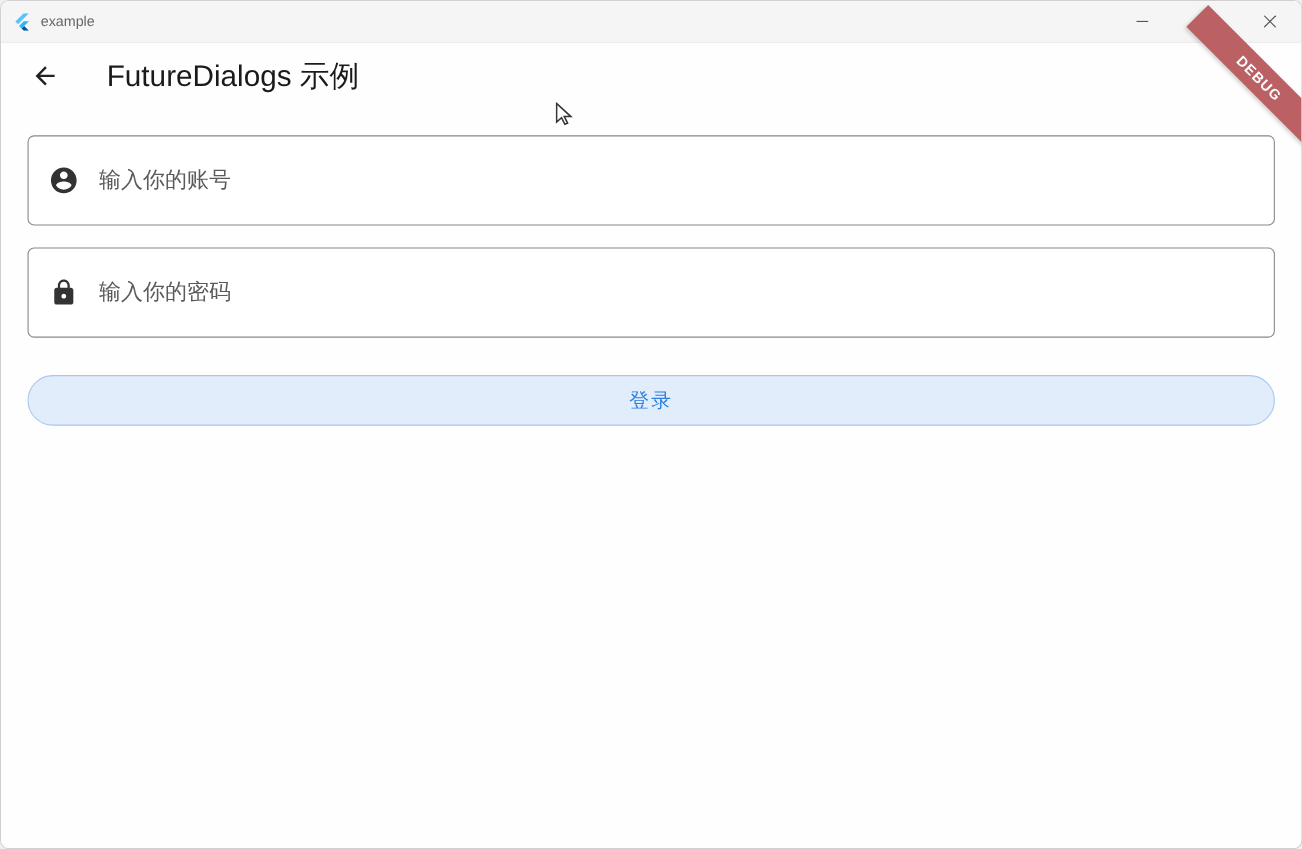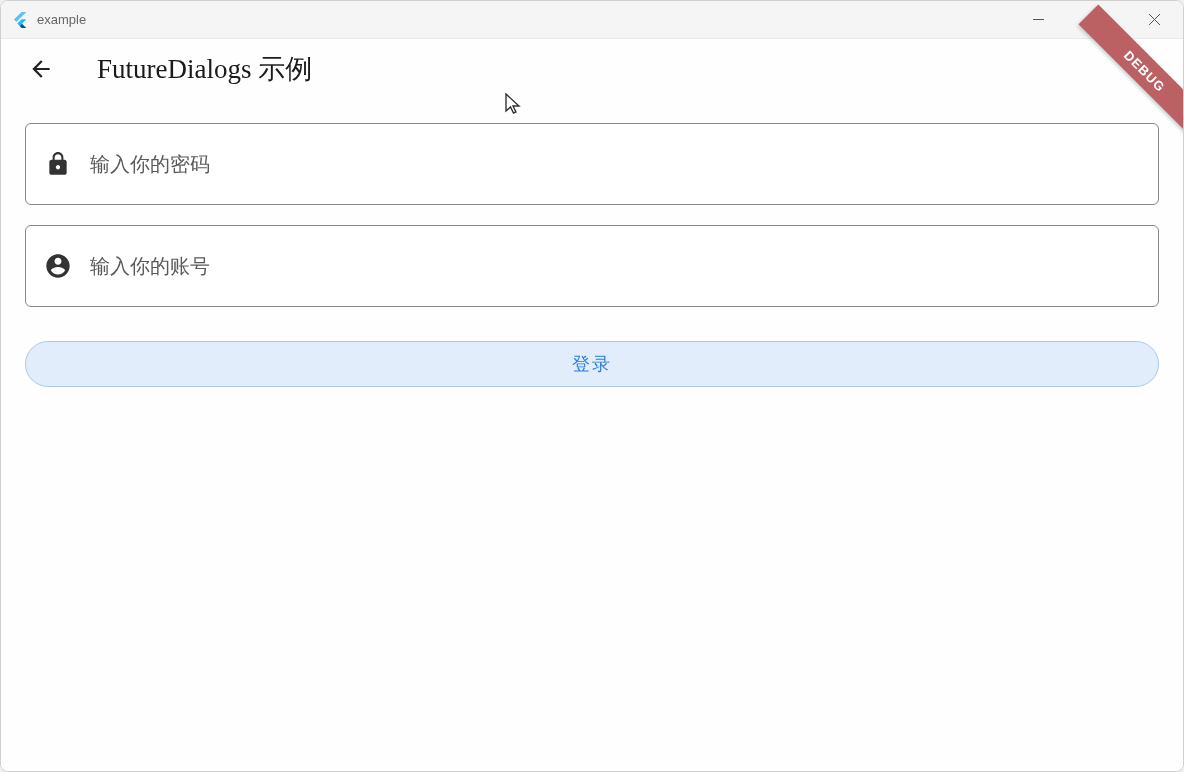--- a/index.html
+++ b/index.html
@@ -75,21 +75,20 @@
       display: flex;
       align-items: center;
       justify-content: center;
       cursor: pointer;
       color: #222;
     }
     .page-title {
       font-size: 27px;
       font-weight: 400;
       color: #1a1a1a;
-      font-family: Liberation Serif, serif;
     }
     .form {
       padding: 24px 24px;
       display: flex;
       flex-direction: column;
       gap: 20px;
     }
     .text-field {
       display: flex;
       align-items: center;
@@ -206,36 +205,36 @@
         <svg width="26" height="26" viewBox="0 0 24 24">
             <path fill="currentColor" d="M20 11H7.83l5.59-5.59L12 4l-8 8 8 8 1.41-1.41L7.83 13H20v-2z"></path>
           </svg>
       </div>
       <h1 class="page-title">FutureDialogs 示例</h1>
     </div>
 
     <div class="form">
       <div class="text-field">
         <span class="field-icon">
+          <svg width="28" height="28" viewBox="0 0 24 24">
+              <path fill="currentColor" d="M12 2C6.48 2 2 6.48 2 12s4.48 10 10 10 10-4.48 10-10S17.52 2 12 2zm0 3c1.66 0 3 1.34 3 3s-1.34 3-3 3-3-1.34-3-3 1.34-3 3-3zm0 14.2c-2.5 0-4.71-1.28-6-3.22.03-1.99 4-3.08 6-3.08 1.99 0 5.97 1.09 6 3.08-1.29 1.94-3.5 3.22-6 3.22z"></path>
+            </svg>
+        </span>
+        <input class="text-input" type="text" placeholder="输入你的账号" style="">
+      </div>
+
+      <div class="text-field">
+        <span class="field-icon">
           <svg width="26" height="26" viewBox="0 0 24 24">
               <path fill="currentColor" d="M18 8h-1V6c0-2.76-2.24-5-5-5S7 3.24 7 6v2H6c-1.1 0-2 .9-2 2v10c0 1.1.9 2 2 2h12c1.1 0 2-.9 2-2V10c0-1.1-.9-2-2-2zm-6 9c-1.1 0-2-.9-2-2s.9-2 2-2 2 .9 2 2-.9 2-2 2zm3.1-9H8.9V6c0-1.71 1.39-3.1 3.1-3.1 1.71 0 3.1 1.39 3.1 3.1v2z"></path>
             </svg>
         </span>
         <input class="text-input" type="password" placeholder="输入你的密码" style="">
       </div>
 
-      <div class="text-field">
-        <span class="field-icon">
-          <svg width="28" height="28" viewBox="0 0 24 24">
-              <path fill="currentColor" d="M12 2C6.48 2 2 6.48 2 12s4.48 10 10 10 10-4.48 10-10S17.52 2 12 2zm0 3c1.66 0 3 1.34 3 3s-1.34 3-3 3-3-1.34-3-3 1.34-3 3-3zm0 14.2c-2.5 0-4.71-1.28-6-3.22.03-1.99 4-3.08 6-3.08 1.99 0 5.97 1.09 6 3.08-1.29 1.94-3.5 3.22-6 3.22z"></path>
-            </svg>
-        </span>
-        <input class="text-input" type="text" placeholder="输入你的账号" style="">
-      </div>
-
       <div class="login-btn">
         <span class="login-btn-label">登录</span>
       </div>
     </div>
 
     <div class="debug-ribbon">DEBUG</div>
 
     <div class="cursor-pointer">
       <svg width="18" height="24" viewBox="0 0 18 24">
           <path d="M1 1 L1 18 L5.5 14 L8.5 20 L11 19 L8 13 L14 13 Z" fill="none" stroke="#333" stroke-width="1.4"></path>

